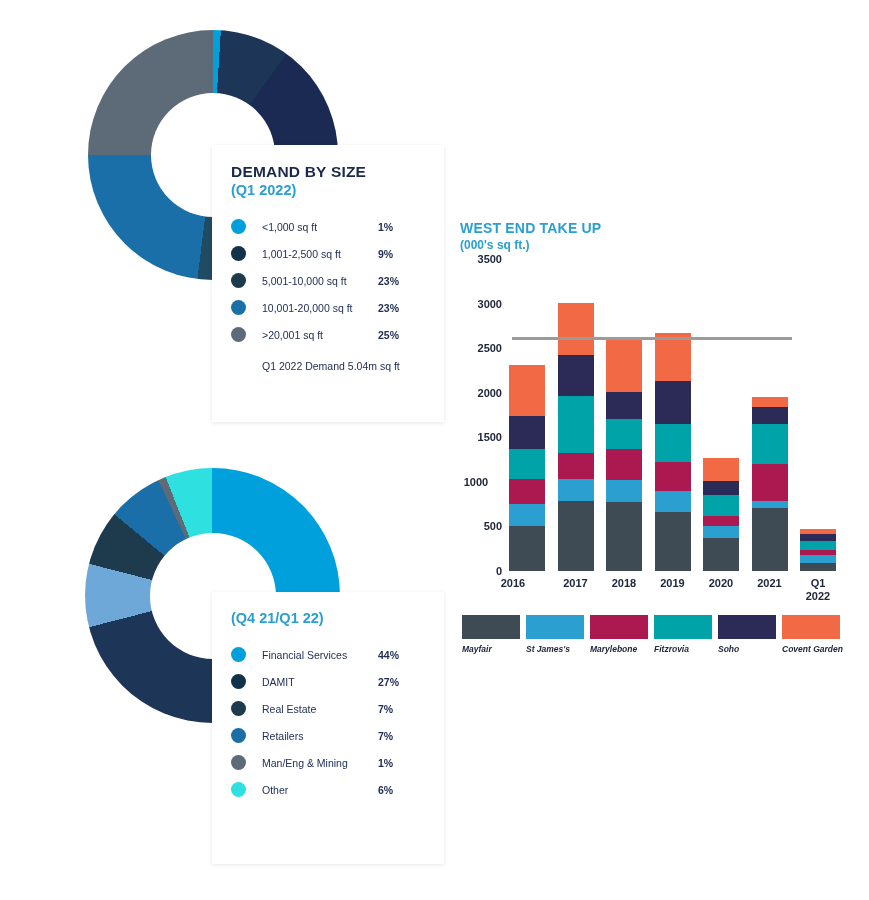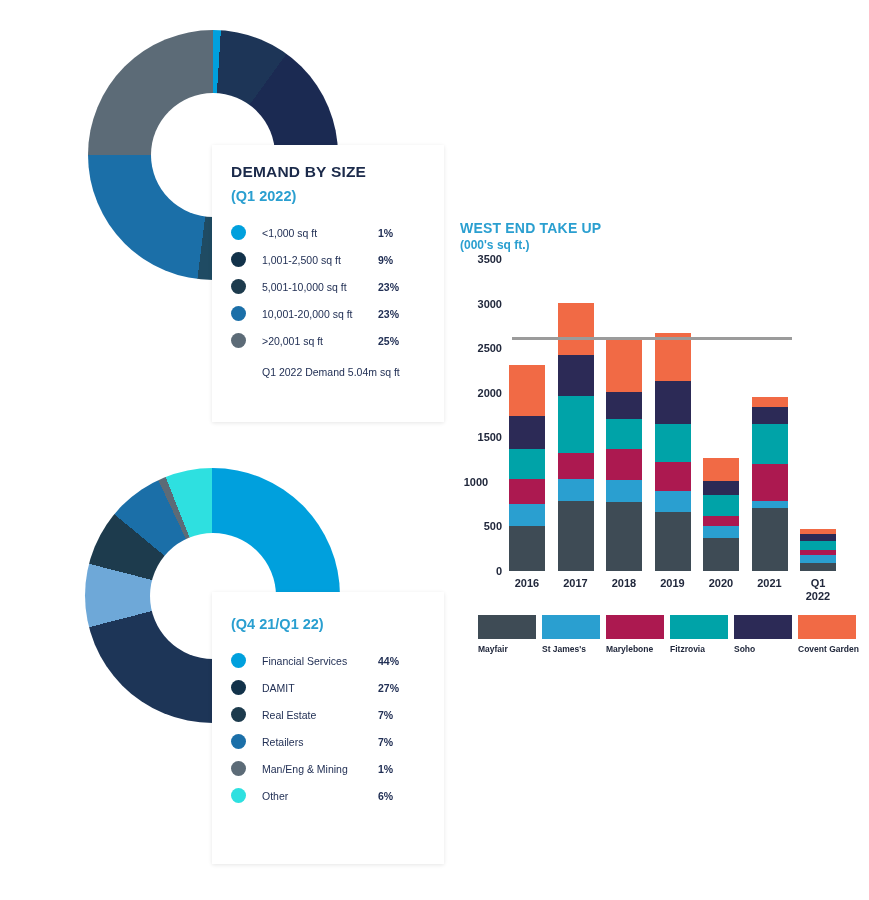--- a/index.html
+++ b/index.html
@@ -26,21 +26,21 @@
     position:absolute;background:#ffffff;
     box-shadow:0 1px 4px rgba(0,0,0,.10);
     z-index:5;
   }
   .card-title{
     font-size:15.5px;font-weight:bold;letter-spacing:.2px;
     color:#1b2a4a;line-height:1.15;text-transform:uppercase;
   }
   .card-sub{
     font-size:14.5px;font-weight:bold;color:#2a9fd0;
-    line-height:1.2;margin-top:7px;
+    line-height:1.2;margin-top:1px;
   }
   .legend-list{margin-top:14px;}
   .legend-row{
     display:flex;align-items:center;height:27px;
   }
   .legend-dot{
     width:15px;height:15px;border-radius:50%;flex:0 0 15px;
   }
   .legend-label{
     margin-left:16px;font-size:10.5px;color:#223055;
@@ -192,21 +192,21 @@
         <div class="ytick" style="top: 93.5714px; left: 0px; width: 52px;">3000</div>
         <div class="ytick" style="top: 49px; left: 0px; width: 52px;">3500</div>
         <div class="bar" style="left: 59px; width: 36px; top: 0px; height: 361px;">
           <div class="seg" style="background: rgb(62, 75, 85); top: 316.429px; height: 44.5714px;"></div>
           <div class="seg" style="background: rgb(42, 159, 208); top: 294.143px; height: 22.2857px;"></div>
           <div class="seg" style="background: rgb(172, 25, 80); top: 269.183px; height: 24.96px;"></div>
           <div class="seg" style="background: rgb(0, 163, 168); top: 238.874px; height: 30.3086px;"></div>
           <div class="seg" style="background: rgb(44, 42, 86); top: 205.891px; height: 32.9829px;"></div>
           <div class="seg" style="background: rgb(241, 106, 69); top: 155.08px; height: 50.8114px;"></div>
         </div>
-        <div class="xtick" style="left: 59px; width: 36px; top: 367px;">
+        <div class="xtick" style="left: 45px; width: 36px; top: 367px;">
           <div>2016</div>
         </div>
         <div class="bar" style="left: 107.5px; width: 36px; top: 0px; height: 361px;">
           <div class="seg" style="background: rgb(62, 75, 85); top: 290.577px; height: 70.4229px;"></div>
           <div class="seg" style="background: rgb(42, 159, 208); top: 268.737px; height: 21.84px;"></div>
           <div class="seg" style="background: rgb(172, 25, 80); top: 242.886px; height: 25.8514px;"></div>
           <div class="seg" style="background: rgb(0, 163, 168); top: 185.834px; height: 57.0514px;"></div>
           <div class="seg" style="background: rgb(44, 42, 86); top: 144.829px; height: 41.0057px;"></div>
           <div class="seg" style="background: rgb(241, 106, 69); top: 92.68px; height: 52.1486px;"></div>
         </div>
@@ -265,21 +265,21 @@
           <div class="seg" style="background: rgb(44, 42, 86); top: 324.451px; height: 6.68571px;"></div>
           <div class="seg" style="background: rgb(241, 106, 69); top: 318.657px; height: 5.79429px;"></div>
         </div>
         <div class="xtick" style="left: 350px; width: 36px; top: 367px;">
           <div>Q1</div>
           <div>2022</div>
         </div>
         <div class="refline" style="background: rgb(155, 155, 155); top: 127.446px; left: 62px; width: 280px;"></div>
       </div>
 
-    <div class="bc-legend" id="bc-legend" style="left:24px;top:405px;width:395px;height:45px;">
+    <div class="bc-legend" id="bc-legend" style="left:8px;top:405px;width:395px;height:45px;font-style:italic;">
         <div class="bcl-item" style="left: 4px; top: 0px; width: 58px;">
           <div class="bcl-swatch" style="background: rgb(62, 75, 85);"></div>
           <div class="bcl-label">Mayfair</div>
         </div>
         <div class="bcl-item" style="left: 68px; top: 0px; width: 58px;">
           <div class="bcl-swatch" style="background: rgb(42, 159, 208);"></div>
           <div class="bcl-label">St James's</div>
         </div>
         <div class="bcl-item" style="left: 132px; top: 0px; width: 58px;">
           <div class="bcl-swatch" style="background: rgb(172, 25, 80);"></div>

